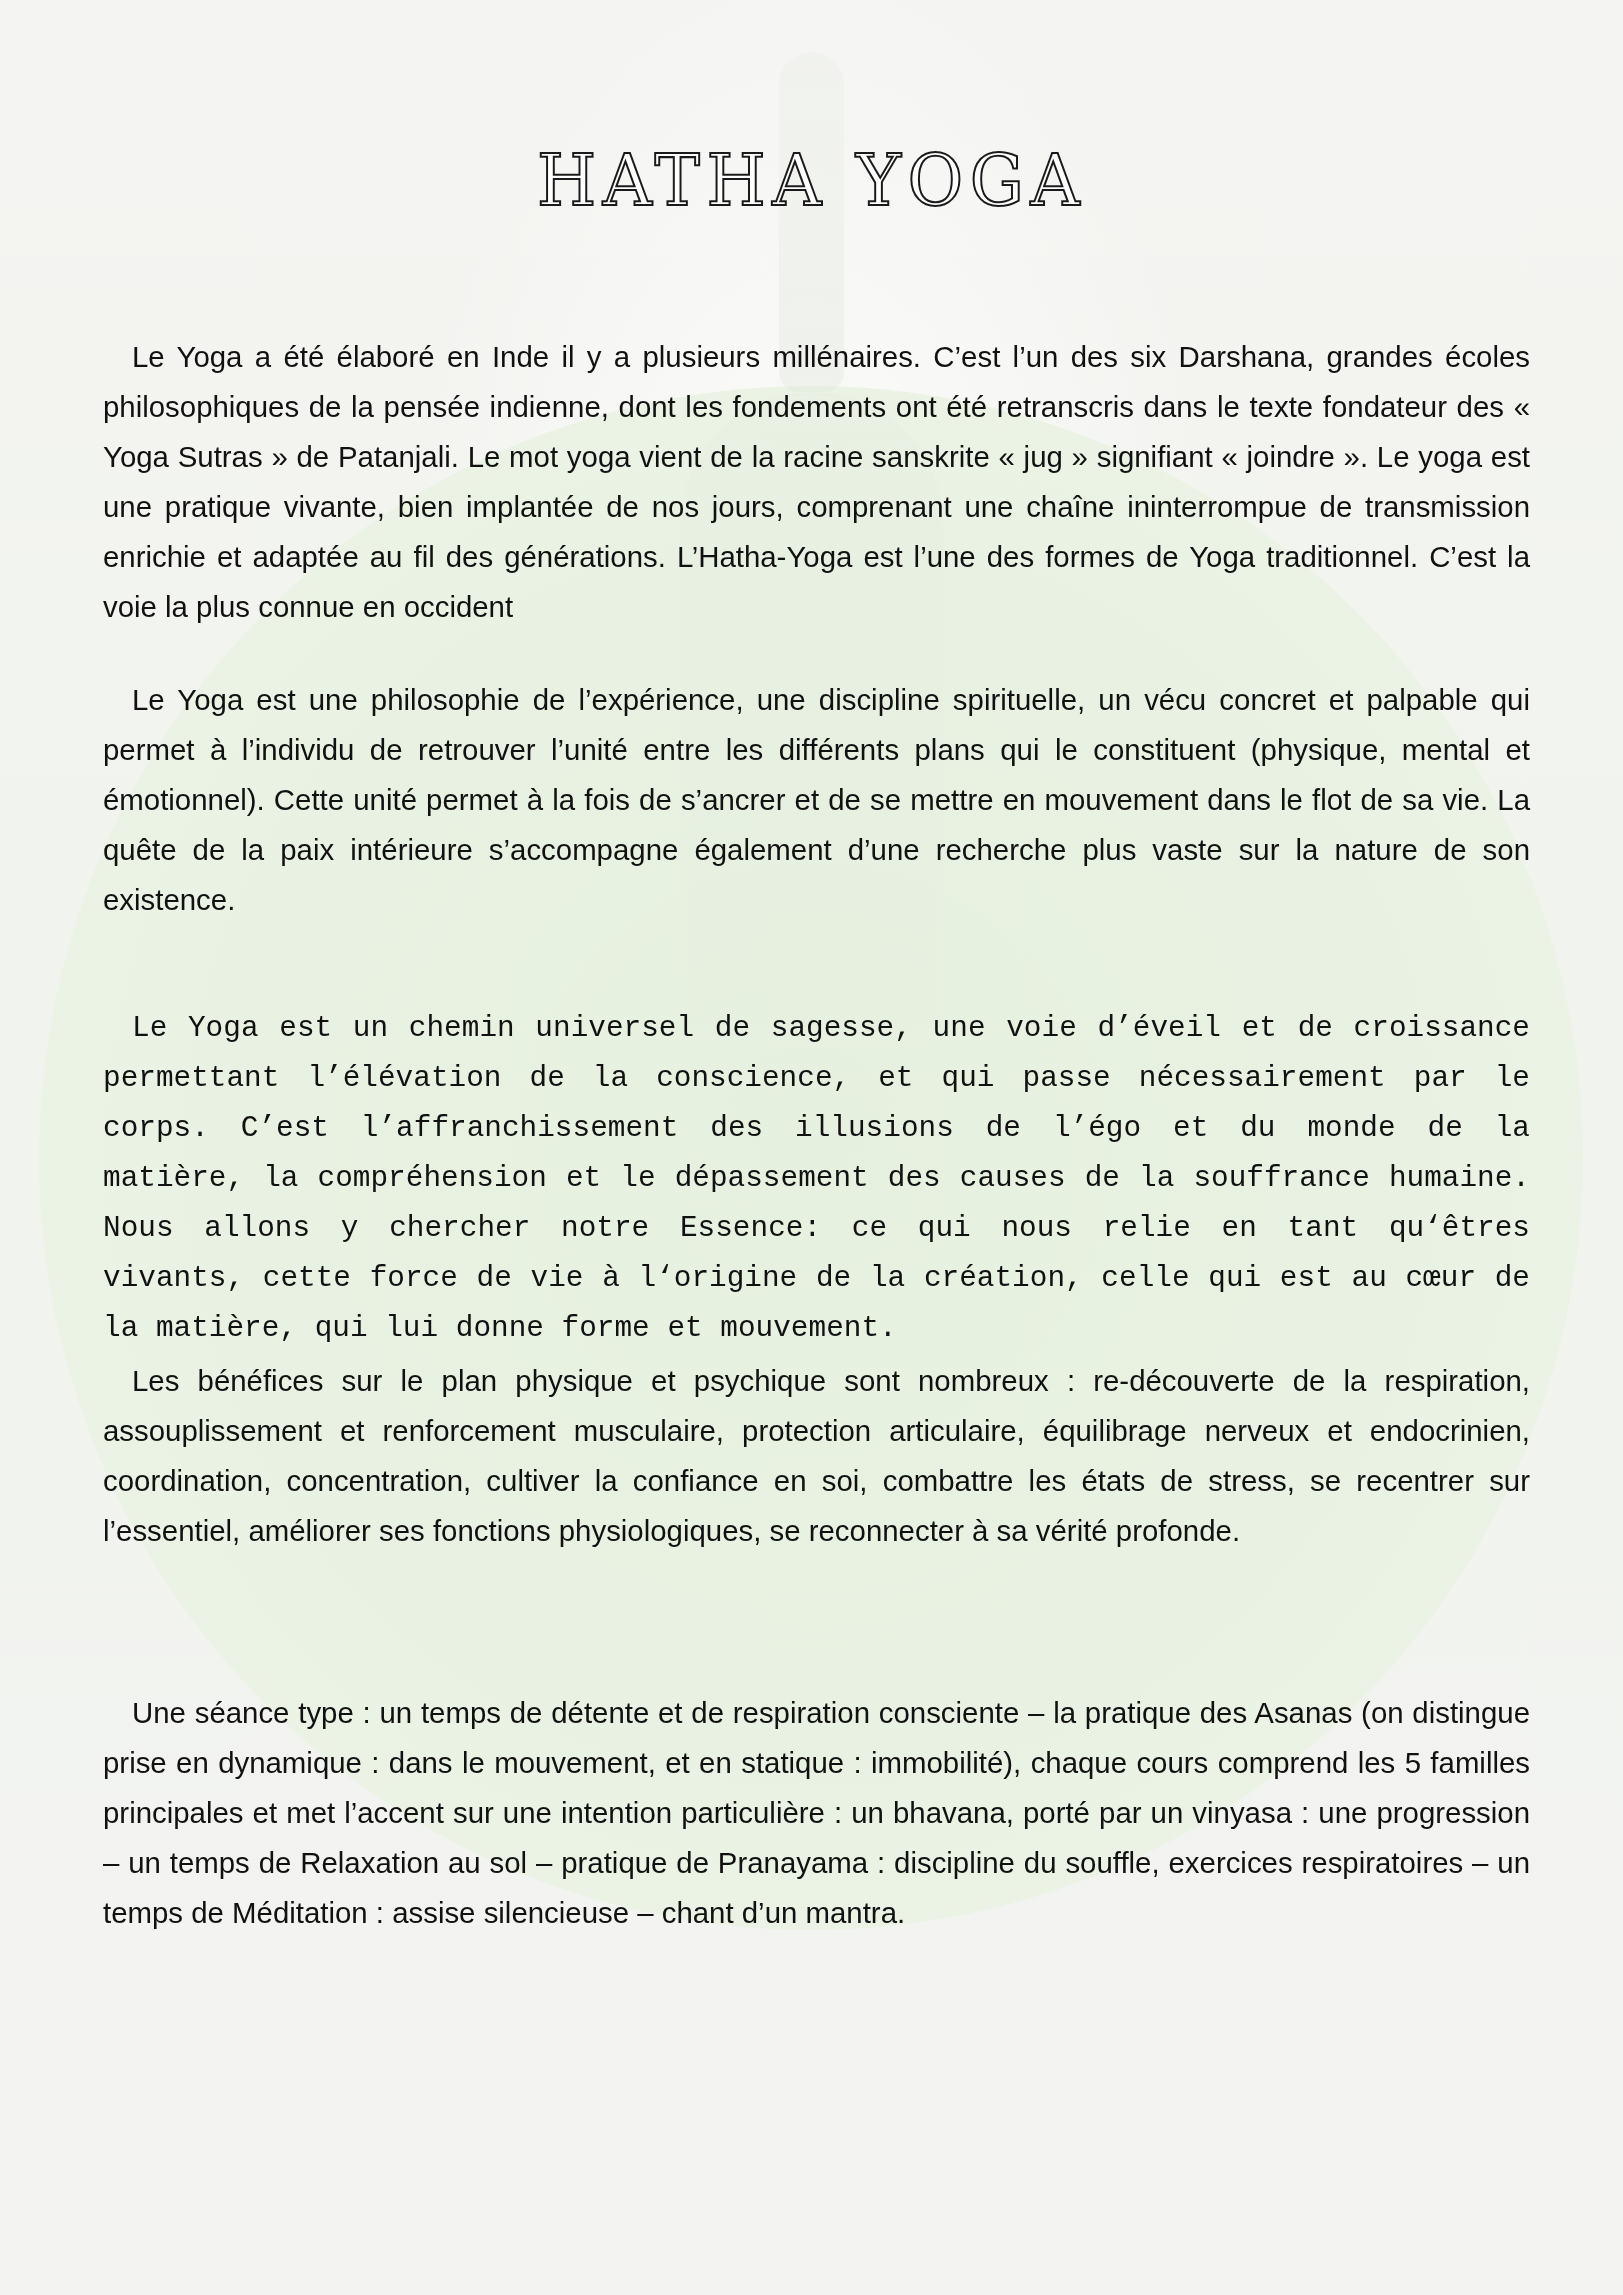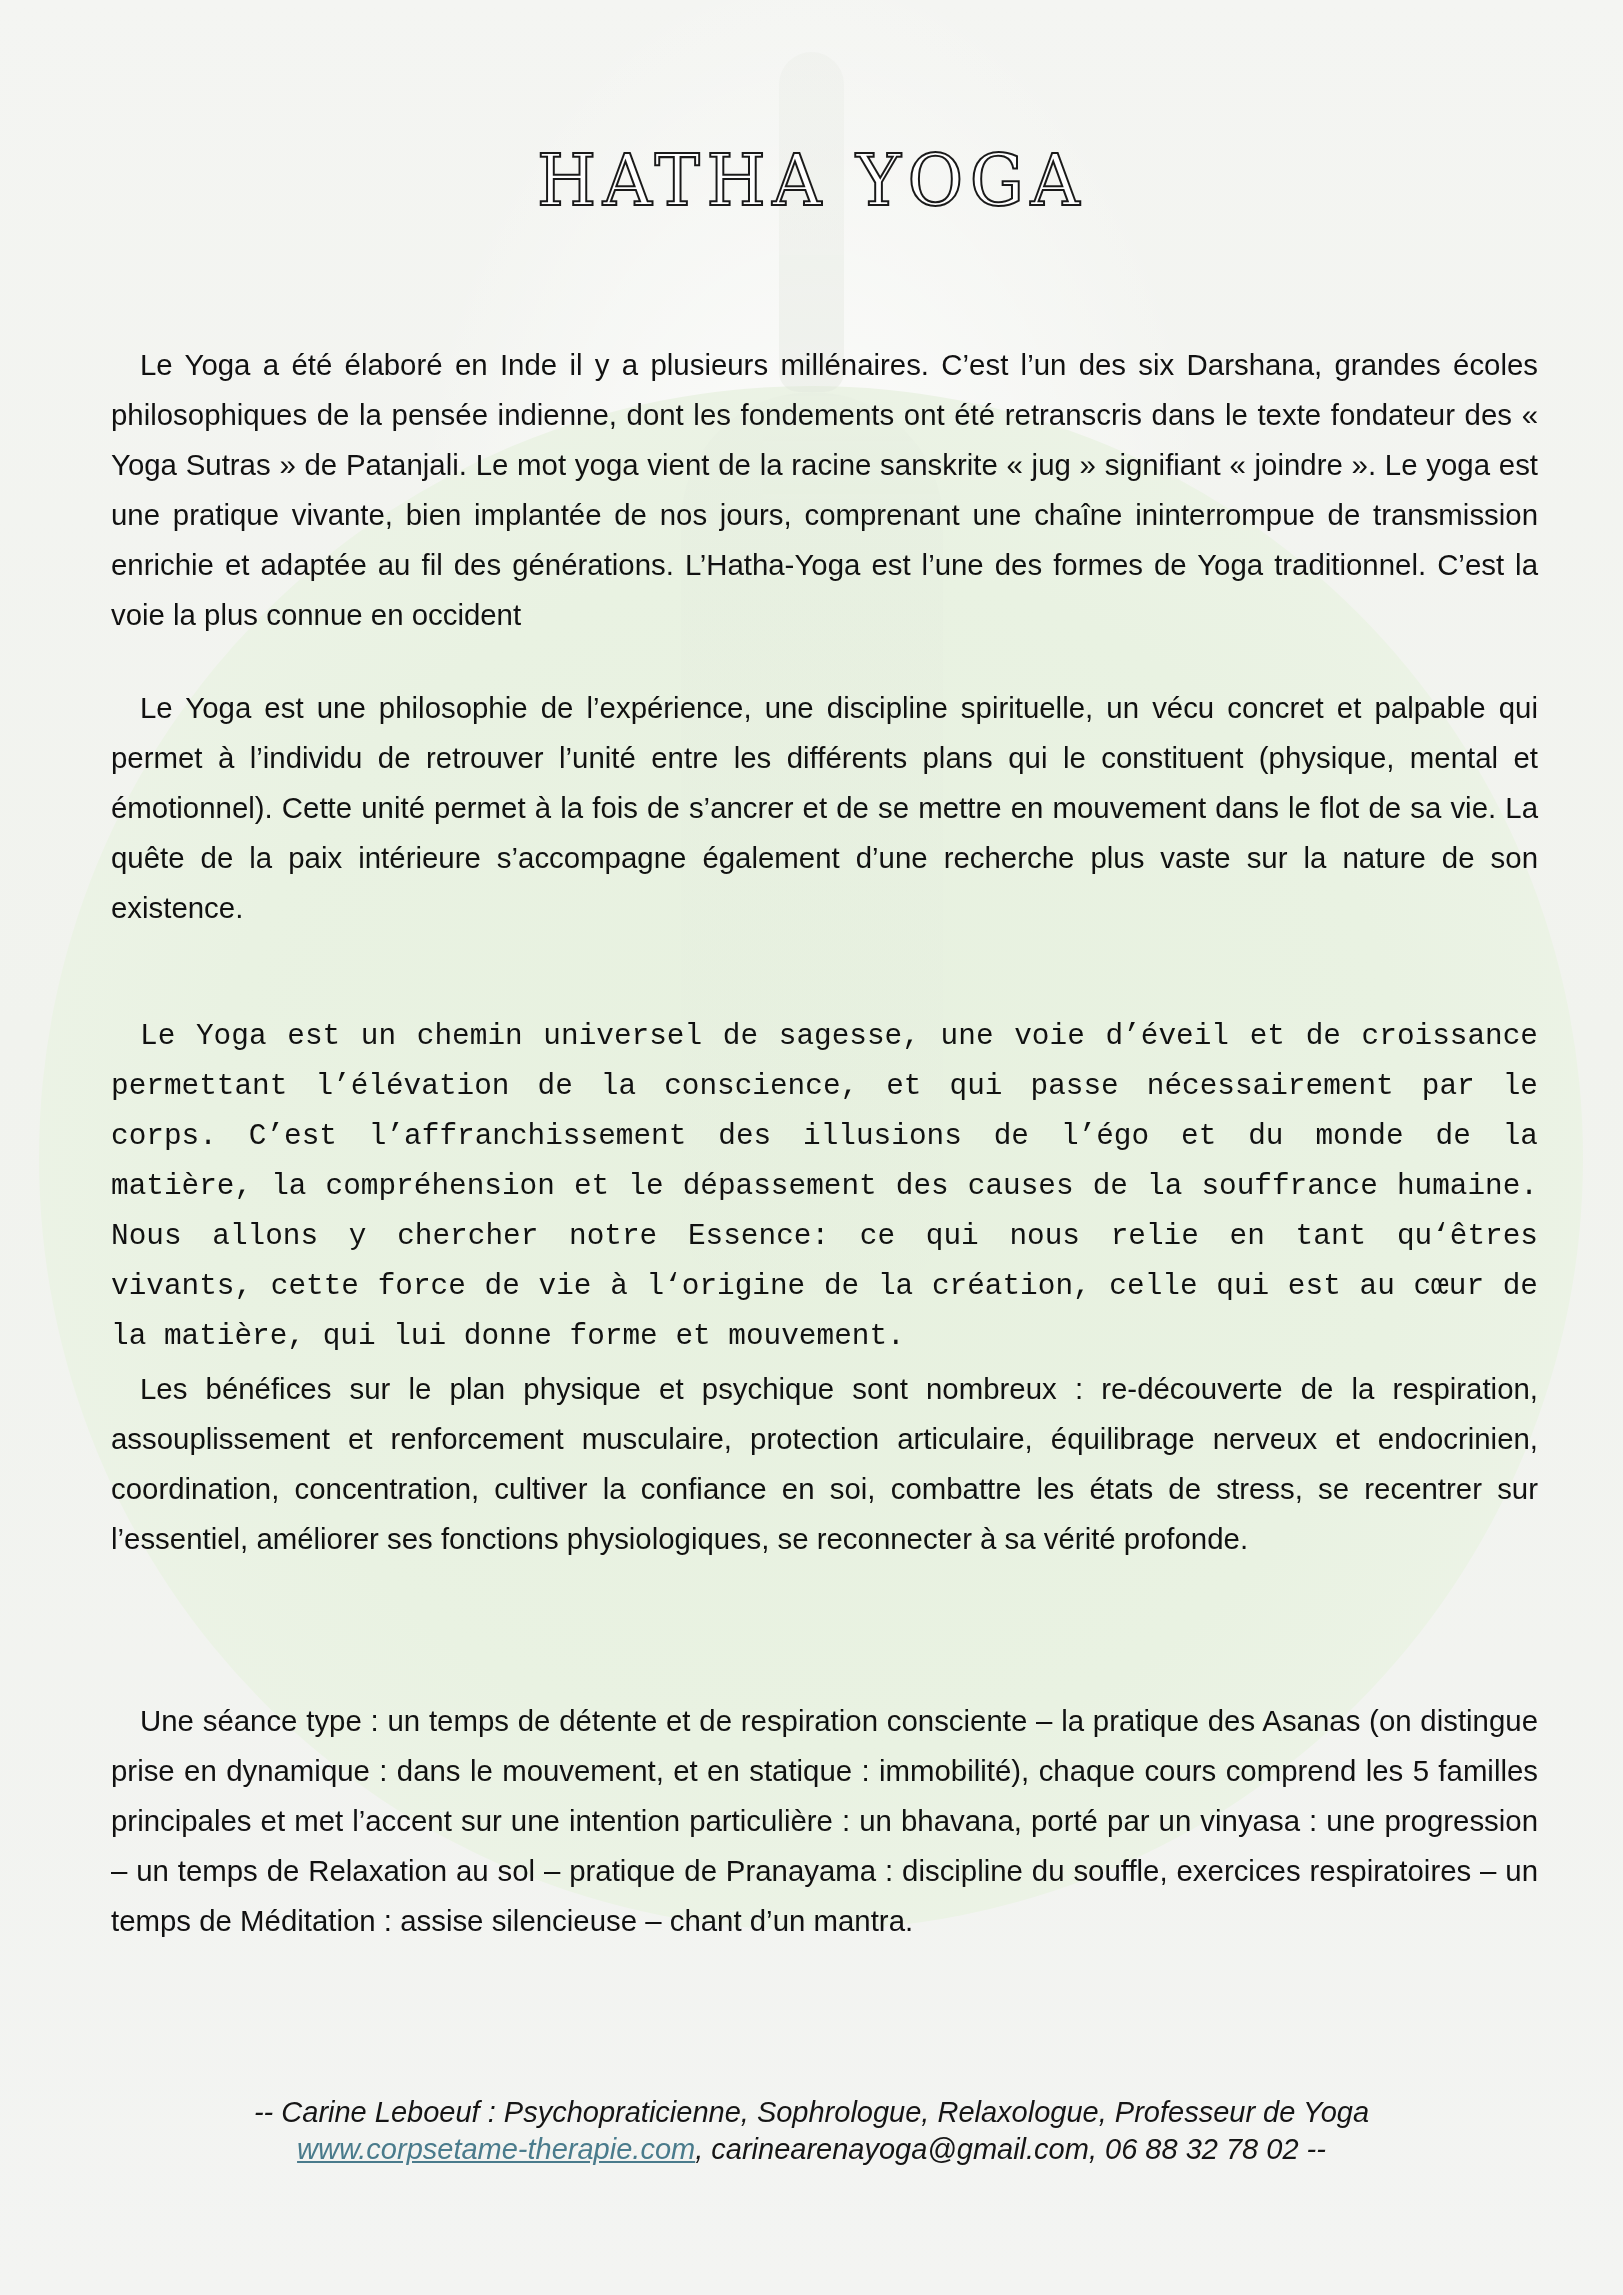--- a/index.html
+++ b/index.html
@@ -81,21 +81,21 @@
       margin: 0;
     }
     .body-text {
       position: absolute;
       left: 99px;
       width: 1427px;
       font-size: 29.4px;
       line-height: 50px;
       text-align: justify;
       text-align-last: left;
-      margin: 12px;
+      margin: 4px;
       color: #111111;
     }
     .body-text .indent {
       display: inline-block;
       width: 29px;
     }
     .p1 { top: 328px; }
     .p2 { top: 671px; }
     .p3 { top: 1000px; font-family: Liberation Mono, monospace; }
     .p4 { top: 1352px; }
@@ -132,18 +132,14 @@
   <p class="body-text p1"><span class="indent"></span><span>Le Yoga a été élaboré en Inde il y a plusieurs millénaires. C’est l’un des six Darshana, grandes écoles philosophiques de la pensée indienne, dont les fondements ont été retranscris dans le texte fondateur des « Yoga Sutras » de Patanjali. Le mot yoga vient de la racine sanskrite « jug » signifiant « joindre ». Le yoga est une pratique vivante, bien implantée de nos jours, comprenant une chaîne ininterrompue de transmission enrichie et adaptée au fil des générations.  L’Hatha-Yoga est l’une des formes de Yoga traditionnel. C’est la voie la plus connue en occident</span></p>
 
   <p class="body-text p2"><span class="indent"></span><span>Le Yoga est une philosophie de l’expérience, une discipline spirituelle, un vécu concret et palpable qui permet à l’individu de retrouver l’unité entre les différents plans qui le constituent (physique, mental et émotionnel). Cette unité permet à la fois de s’ancrer et de se mettre en mouvement dans le flot de sa vie. La quête de la paix intérieure s’accompagne également d’une recherche plus vaste sur la nature de son existence.</span></p>
 
   <p class="body-text p3"><span class="indent"></span><span>Le Yoga est un chemin universel de sagesse, une voie d’éveil et de croissance permettant l’élévation de la conscience, et qui passe nécessairement par le corps. C’est l’affranchissement des illusions de l’égo et du monde de la matière, la compréhension et le dépassement des causes de la souffrance humaine. Nous allons y chercher notre Essence: ce qui nous relie en tant qu‘êtres vivants, cette force de vie à l‘origine de la création, celle qui est au cœur de la matière, qui lui donne forme et mouvement.</span></p>
 
   <p class="body-text p4"><span class="indent"></span><span>Les bénéfices sur le plan physique et psychique sont nombreux : re-découverte de la respiration, assouplissement et renforcement musculaire, protection articulaire, équilibrage nerveux et endocrinien, coordination, concentration, cultiver la confiance en soi, combattre les états de stress, se recentrer sur l’essentiel, améliorer ses fonctions physiologiques, se reconnecter à sa vérité profonde.</span></p>
 
   <p class="body-text p5"><span class="indent"></span><span>Une séance type : un temps de détente et de respiration consciente – la pratique des Asanas (on distingue prise en dynamique : dans le mouvement, et en statique : immobilité), chaque cours comprend les 5 familles principales et met l’accent sur une intention particulière : un bhavana, porté par un vinyasa : une progression – un temps de Relaxation au sol – pratique de Pranayama : discipline du souffle, exercices respiratoires – un temps de Méditation : assise silencieuse – chant d’un mantra.</span></p>
 
-  <div class="footer">
-    <div>-- Carine Leboeuf : Psychopraticienne, Sophrologue, Relaxologue, Professeur de Yoga</div>
-    <div><a href="www.corpsetame-therapie.com">www.corpsetame-therapie.com</a><span>, carinearenayoga@gmail.com, 06 88 32 78 02 --</span></div>
-  </div>
 </div>
 
 
 </body></html>

